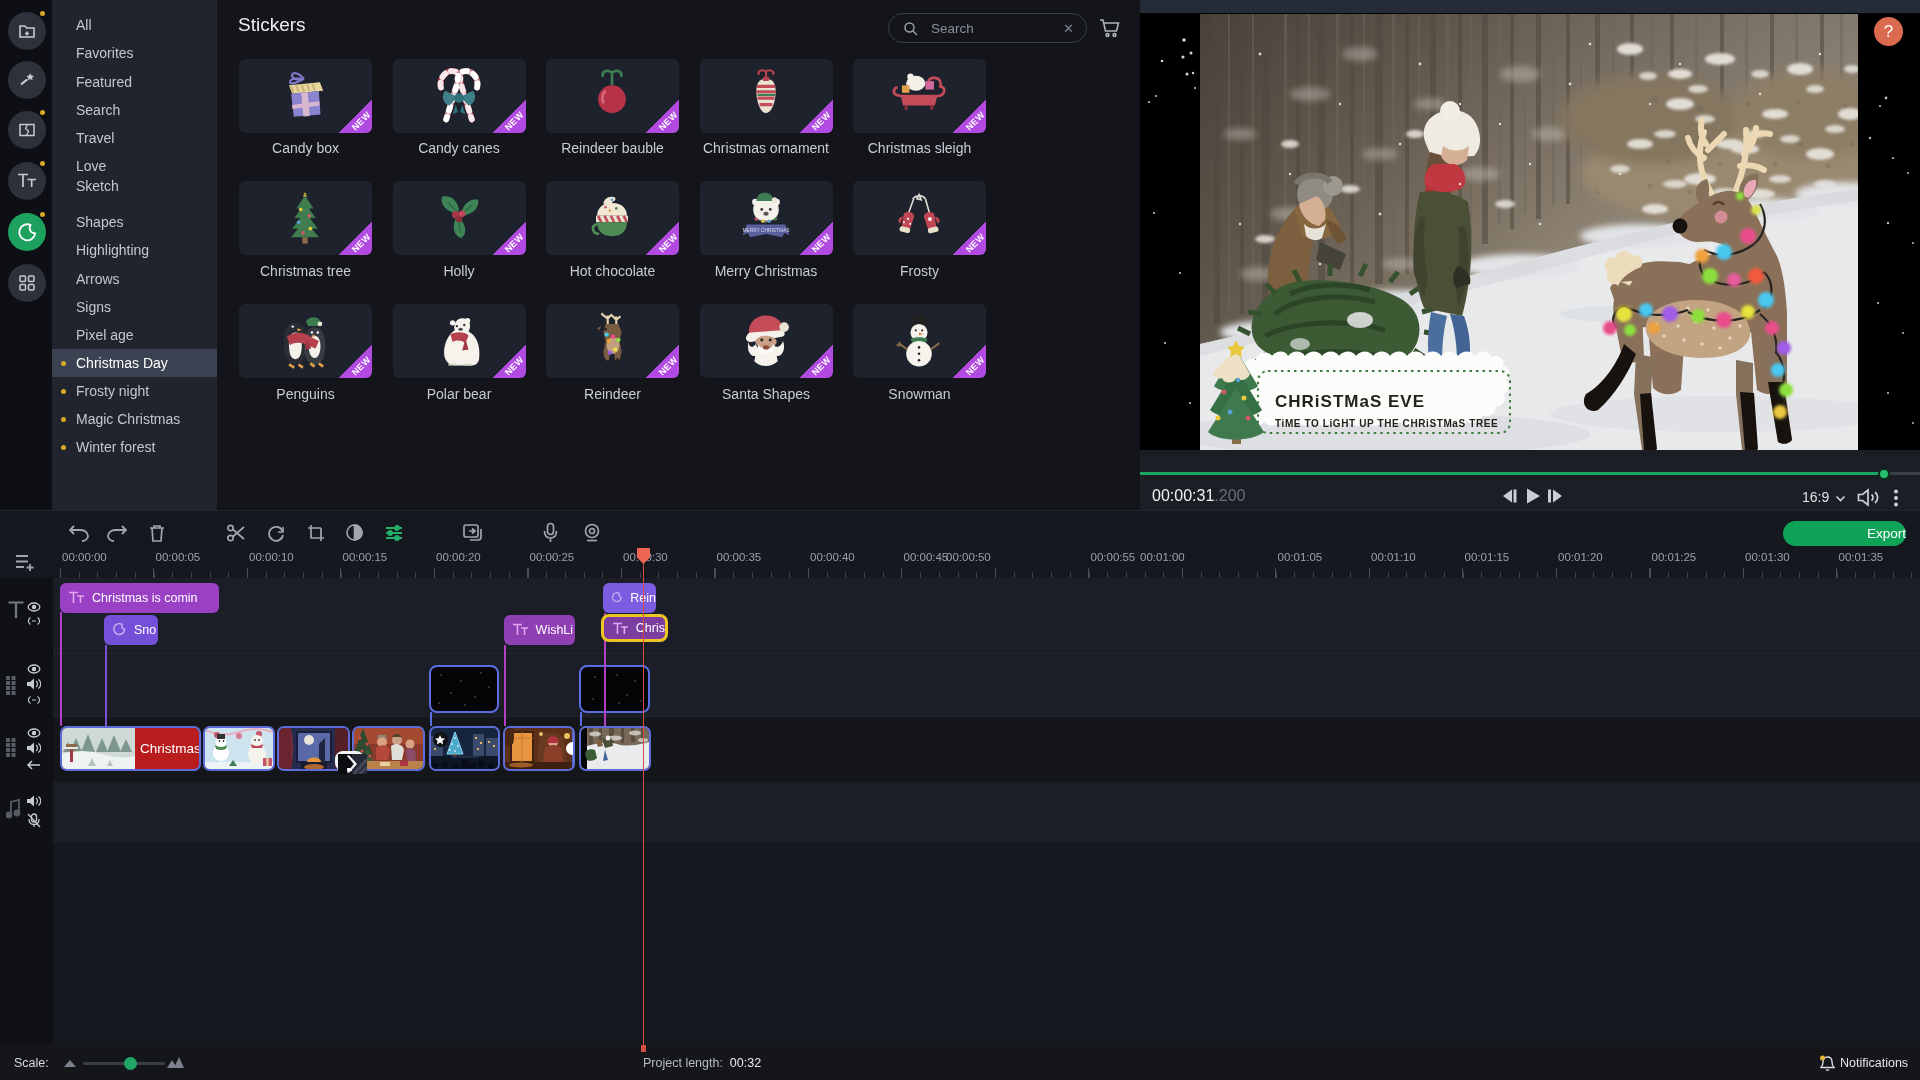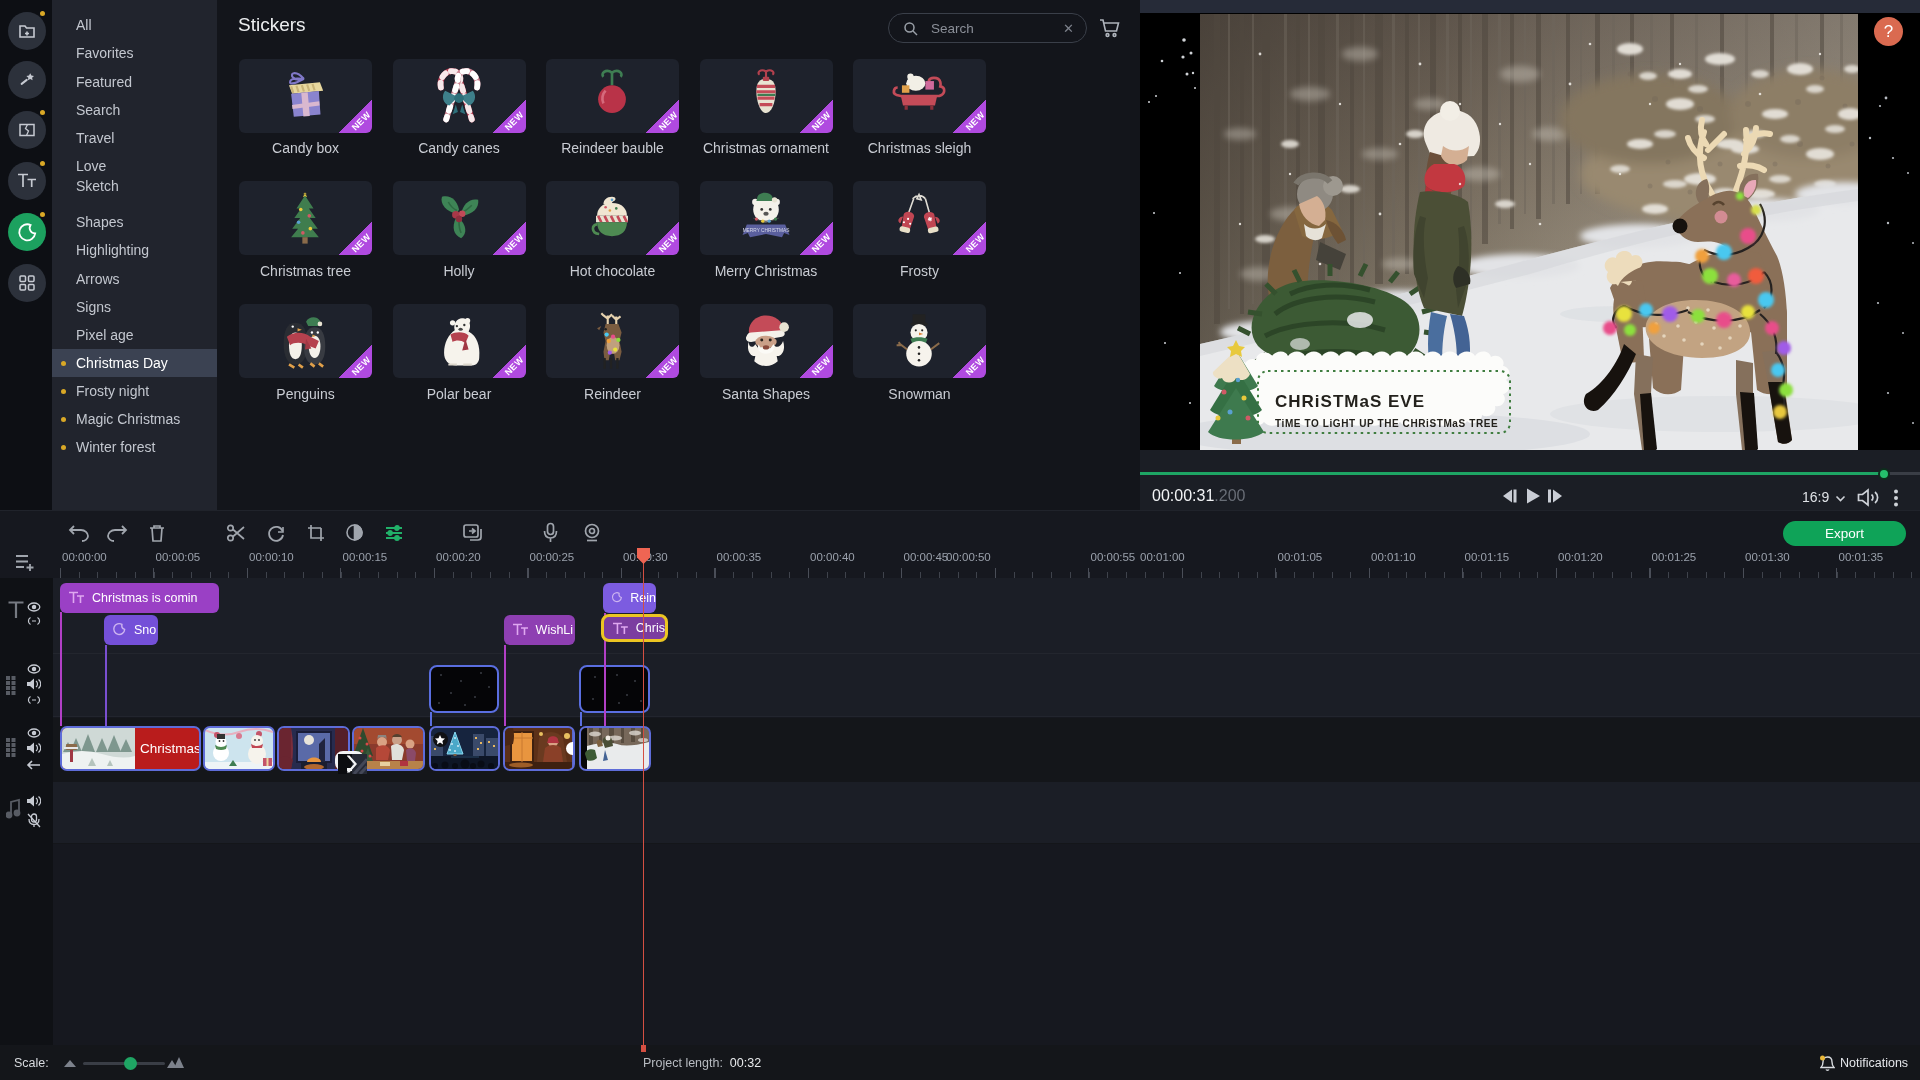--- a/index.html
+++ b/index.html
@@ -35,21 +35,21 @@
 #pvctrl{position:absolute;left:0;top:450px;width:780px;height:63px;background:#1b1e25;}
 #pbar{position:absolute;left:0;top:22px;width:748px;height:3px;background:#1ea564;}
 #pbar2{position:absolute;left:748px;top:22px;width:32px;height:3px;background:#3a3e46;}
 #pknob{position:absolute;left:738px;top:17.5px;width:12px;height:12px;border-radius:50%;background:#25c06c;border:2px solid #0d2e1d;}
 #tcode{position:absolute;left:12px;top:37px;font-size:16px;color:#f2f3f5;}
 #tcode span{color:#686d76;}
 #ratio{position:absolute;left:662px;top:39px;font-size:14px;color:#dfe2e6;}
 
 #timeline{left:0;top:510px;width:1920px;height:535px;background:#16181f;}
 #toolbar{position:absolute;left:0;top:0;width:1920px;height:38px;}
-#export{position:absolute;left:1783px;top:11px;width:123px;height:25px;background:#0fa358;border-radius:13px;color:#fff;font-size:13.5px;text-align:center;line-height:25px;}
+#export{position:absolute;left:1783px;top:11px;width:123px;height:25px;background:#0fa358;border-radius:13px;color:#fff;font-size:13.5px;text-align:right;line-height:25px;}
 #ruler{position:absolute;left:0;top:38px;width:1920px;height:30px;}
 .rlab{position:absolute;top:3px;font-size:11.5px;color:#9aa0ab;}
 #trackarea{position:absolute;left:0;top:68px;width:1920px;height:467px;}
 .trow{position:absolute;left:53px;width:1867px;}
 #leftcol{position:absolute;left:0;top:0;width:53px;height:467px;background:#0f1115;}
 .clip{position:absolute;border-radius:6px;color:#fff;font-size:12.5px;overflow:hidden;}
 .tclip{height:29.5px;background:#9a40c5;display:flex;align-items:center;padding-left:8px;gap:7px;white-space:nowrap;}
 .sclip{background:#7450d8;}
 .conn{position:absolute;width:2px;}
 .vclip{height:45px;background:#5b67ca;border:2px solid #5e6cd8;border-radius:7px;}

